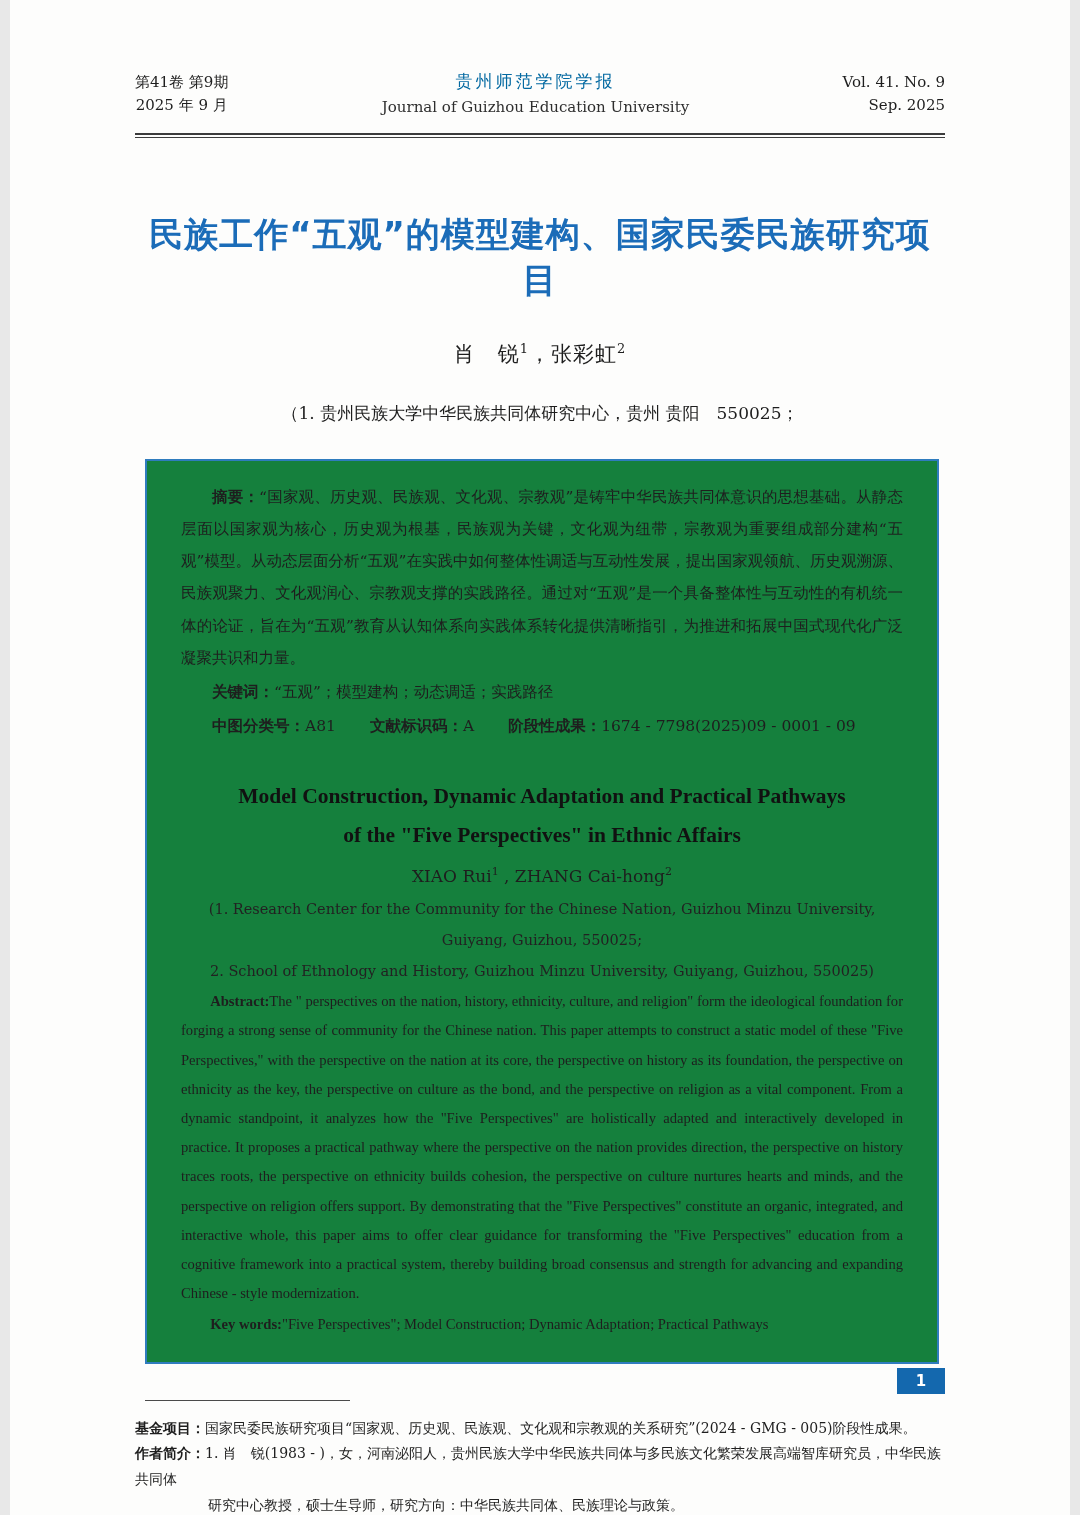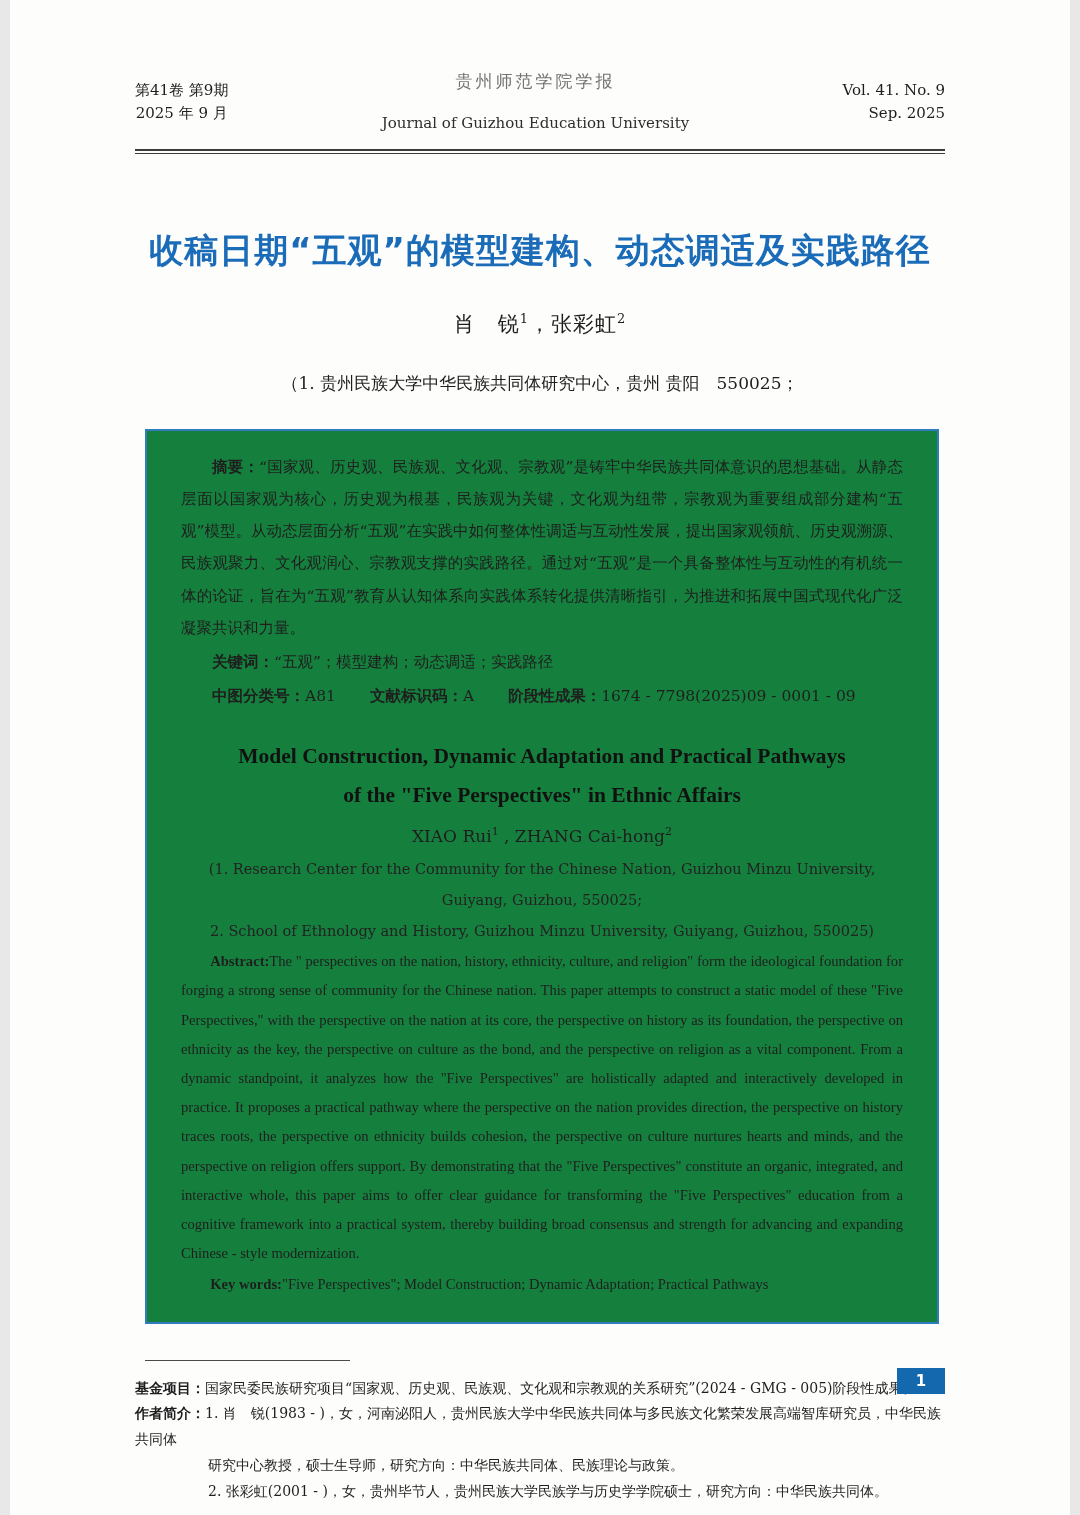--- a/index.html
+++ b/index.html
@@ -16,22 +16,22 @@
 
   
   .jheader{
     margin-top:68px;
     display:flex;justify-content:space-between;align-items:center;
     font-size:15px;line-height:1.55;
   }
   .jheader .col-left{text-align:center;}
   .jheader .col-center{text-align:center;}
   .jheader .col-right{text-align:right;}
-  .journal-zh{color:#737373;font-size:17px;letter-spacing:3px;font-family:"DejaVu Sans",sans-serif;}
-  .journal-en{color:#2e2e2e;font-size:15px;margin-top:18px;text-align:center;}
+  .journal-zh{color:#0369a1;font-size:17px;letter-spacing:3px;font-family:"DejaVu Sans",sans-serif;}
+  .journal-en{color:#2e2e2e;font-size:15px;margin-top:2px;text-align:center;}
   .header-rule{
     margin-top:13px;height:2px;
     border-top:2px solid #3c3c3c;
     border-bottom:1px solid #3c3c3c;
   }
 
   
   .title-zh{
     margin-top:74px;
     text-align:center;
@@ -63,21 +63,21 @@
   .zh-label{font-family:"DejaVu Sans",sans-serif;font-weight:bold;}
   .abs-zh{
     font-size:15.5px;line-height:2.08;
     text-align:justify;text-indent:2em;
   }
   .kw-line{font-size:15.5px;line-height:2.08;text-indent:2em;margin-top:2px;}
   .clc-line{font-size:15.5px;line-height:2.08;text-indent:2em;margin-top:2px;}
   .clc-line .gap{display:inline-block;width:34px;}
 
   .title-en{
-    margin-top:24px;text-align:center;
+    margin-top:34px;text-align:center;
     font-family:"Liberation Serif",serif;
     font-weight:bold;font-size:21.5px;line-height:1.85;color:#111;
   }
   .authors-en{margin-top:9px;text-align:center;font-size:17px;}
   .authors-en sup{font-size:11px;}
   .affils-en{margin-top:8px;text-align:center;font-size:14.5px;line-height:2.15;color:#222;}
   .abs-en{
     margin-top:6px;
     font-size:14.6px;line-height:2.0;
     text-align:justify;text-indent:2em;
@@ -123,21 +123,21 @@
         <div class="journal-zh">贵州师范学院学报</div>
         <div class="journal-en">Journal of Guizhou Education University</div>
       </div>
       <div class="col-right">
         <div>Vol. 41. No. 9</div>
         <div>Sep. 2025</div>
       </div>
     </div>
     <div class="header-rule"></div>
 
-    <h1 class="title-zh" style="margin-bottom:0;">收稿日期“五观”的模型建构、动态调适及实践路径</h1>
+    <h1 class="title-zh" style="margin-bottom:0;">民族工作“五观”的模型建构、国家民委民族研究项目</h1>
 
     <div class="authors-zh">
       <span>肖　锐</span><sup>1</sup><span>，</span><span>张彩虹</span><sup>2</sup>
     </div>
 
     <div class="affils-zh">
       <div>（1. 贵州民族大学中华民族共同体研究中心，贵州 贵阳　550025；</div>
     </div>
 
     <div class="abs-box">

